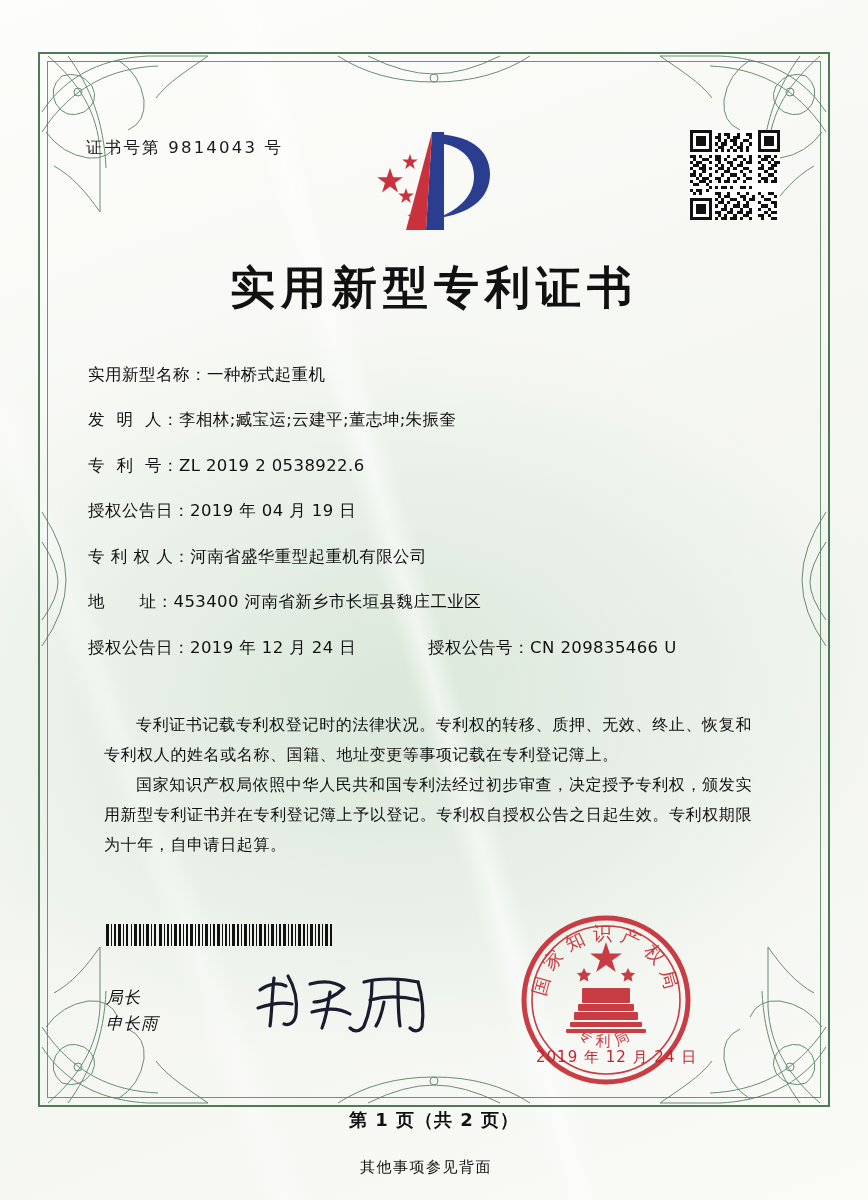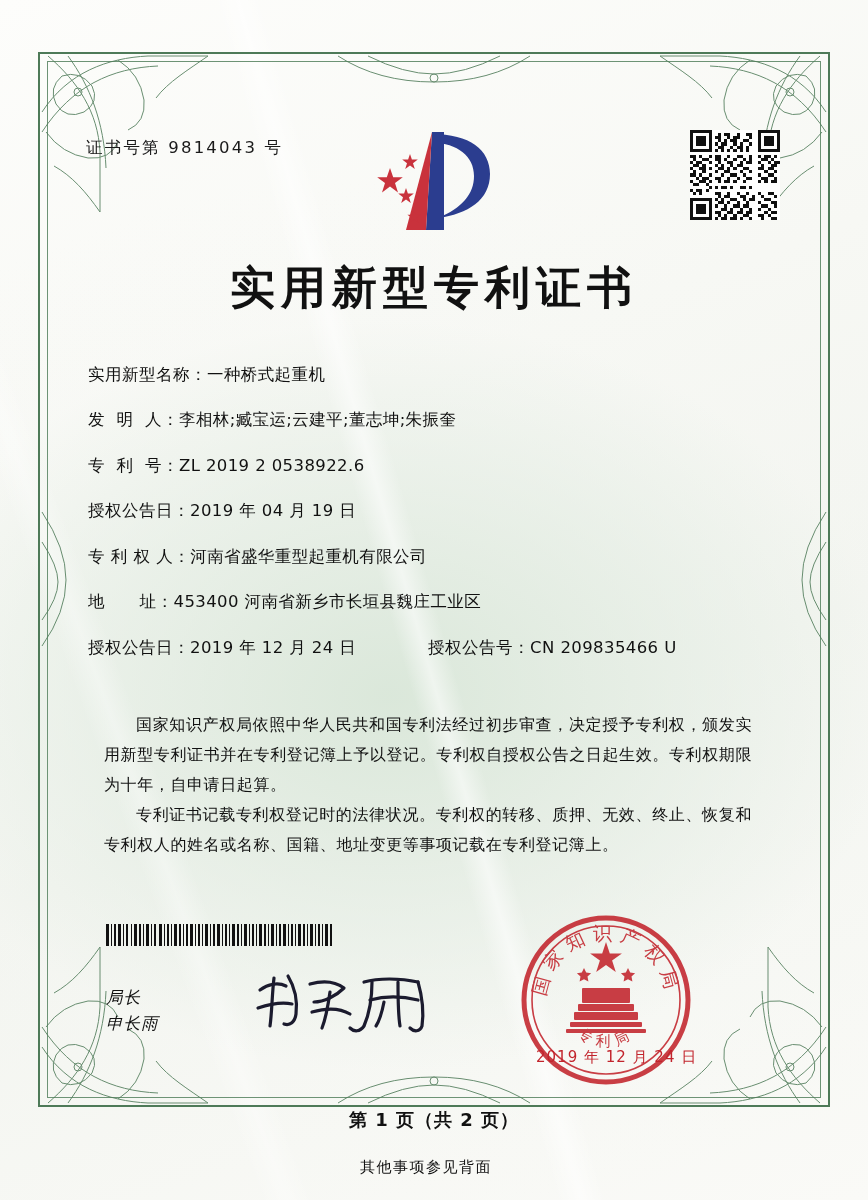--- a/index.html
+++ b/index.html
@@ -524,22 +524,22 @@
       <span class="field-label">授权公告日：</span>
       <span class="field-value">2019 年 12 月 24 日</span>
       <span class="pair-gap"></span>
       <span class="field-label">授权公告号：</span>
       <span class="field-value">CN 209835466 U</span>
     </div>
 
   </div>
 
   <div class="body-text">
+    <p>专利证书记载专利权登记时的法律状况。专利权的转移、质押、无效、终止、恢复和专利权人的姓名或名称、国籍、地址变更等事项记载在专利登记簿上。</p>
     <p>国家知识产权局依照中华人民共和国专利法经过初步审查，决定授予专利权，颁发实用新型专利证书并在专利登记簿上予以登记。专利权自授权公告之日起生效。专利权期限为十年，自申请日起算。</p>
-    <p>专利证书记载专利权登记时的法律状况。专利权的转移、质押、无效、终止、恢复和专利权人的姓名或名称、国籍、地址变更等事项记载在专利登记簿上。</p>
   </div>
 
   <svg class="barcode" viewBox="0 0 228 22" shape-rendering="crispEdges">
     <g fill="#111111">
       <rect x="0" y="0" width="3" height="22"></rect>
         <rect x="5" y="0" width="1" height="22"></rect>
       <rect x="8" y="0" width="2" height="22"></rect>
         <rect x="12" y="0" width="3" height="22"></rect>
       <rect x="17" y="0" width="1" height="22"></rect>
         <rect x="20" y="0" width="2" height="22"></rect>

